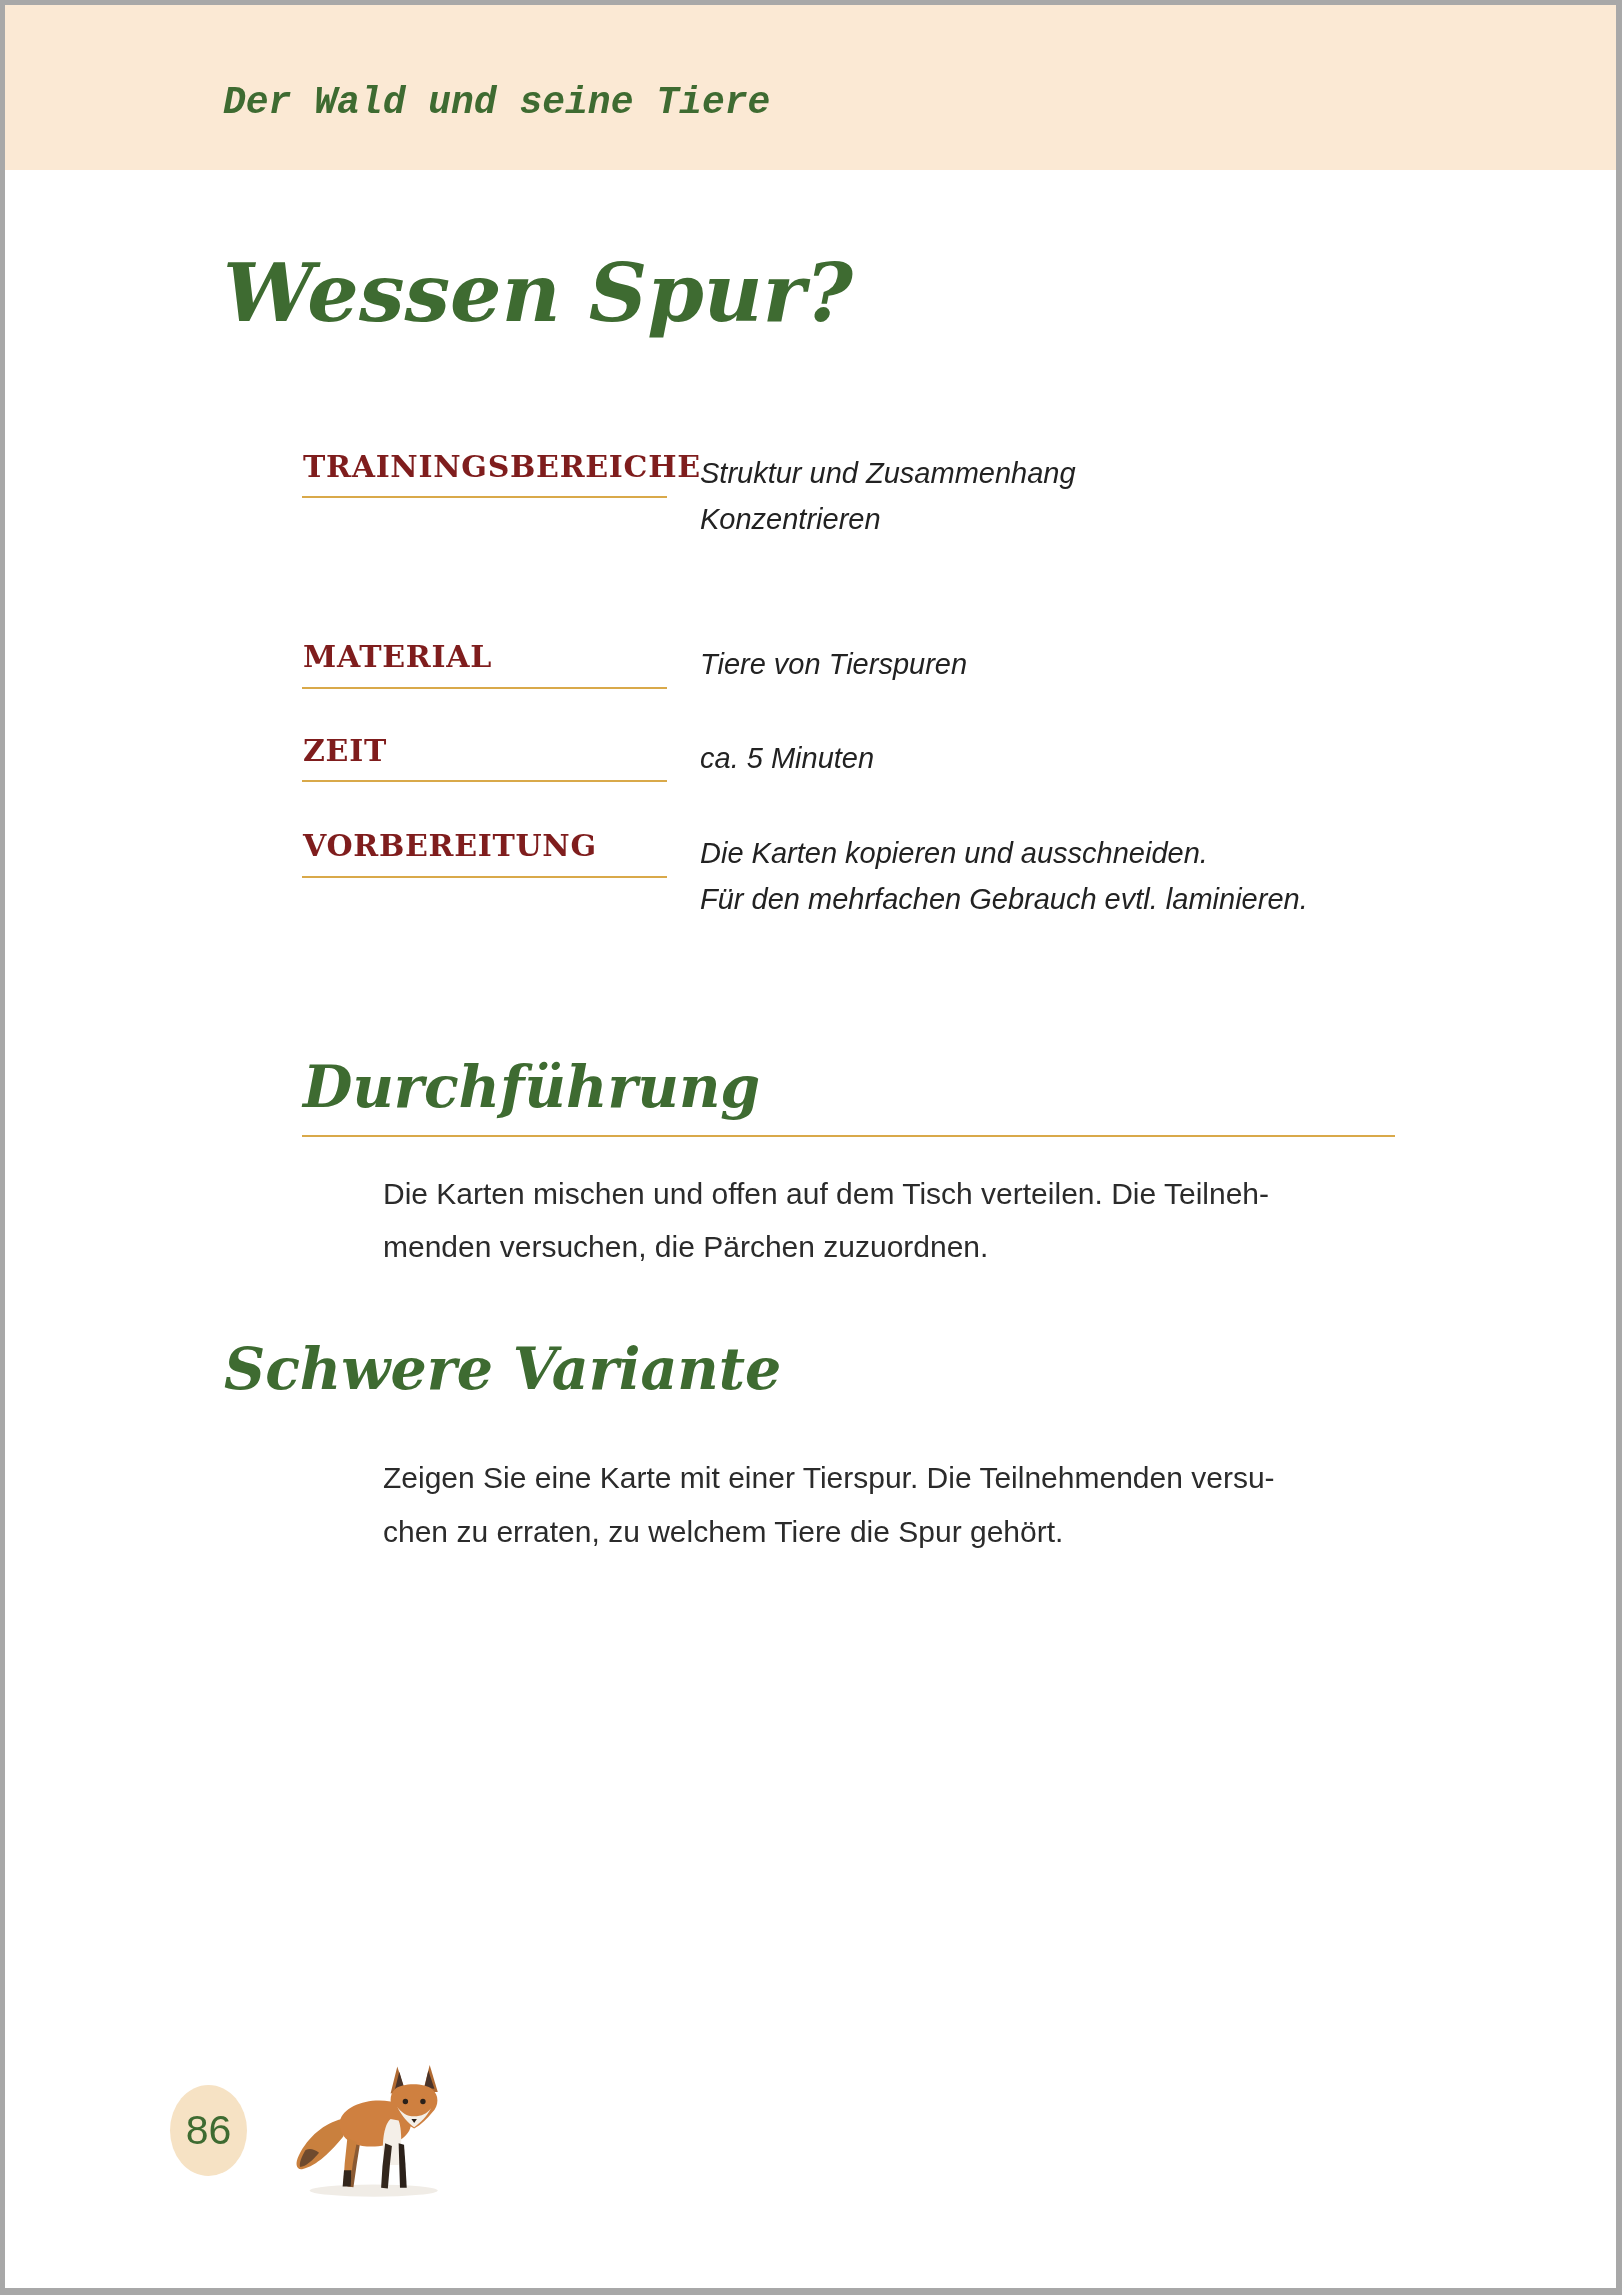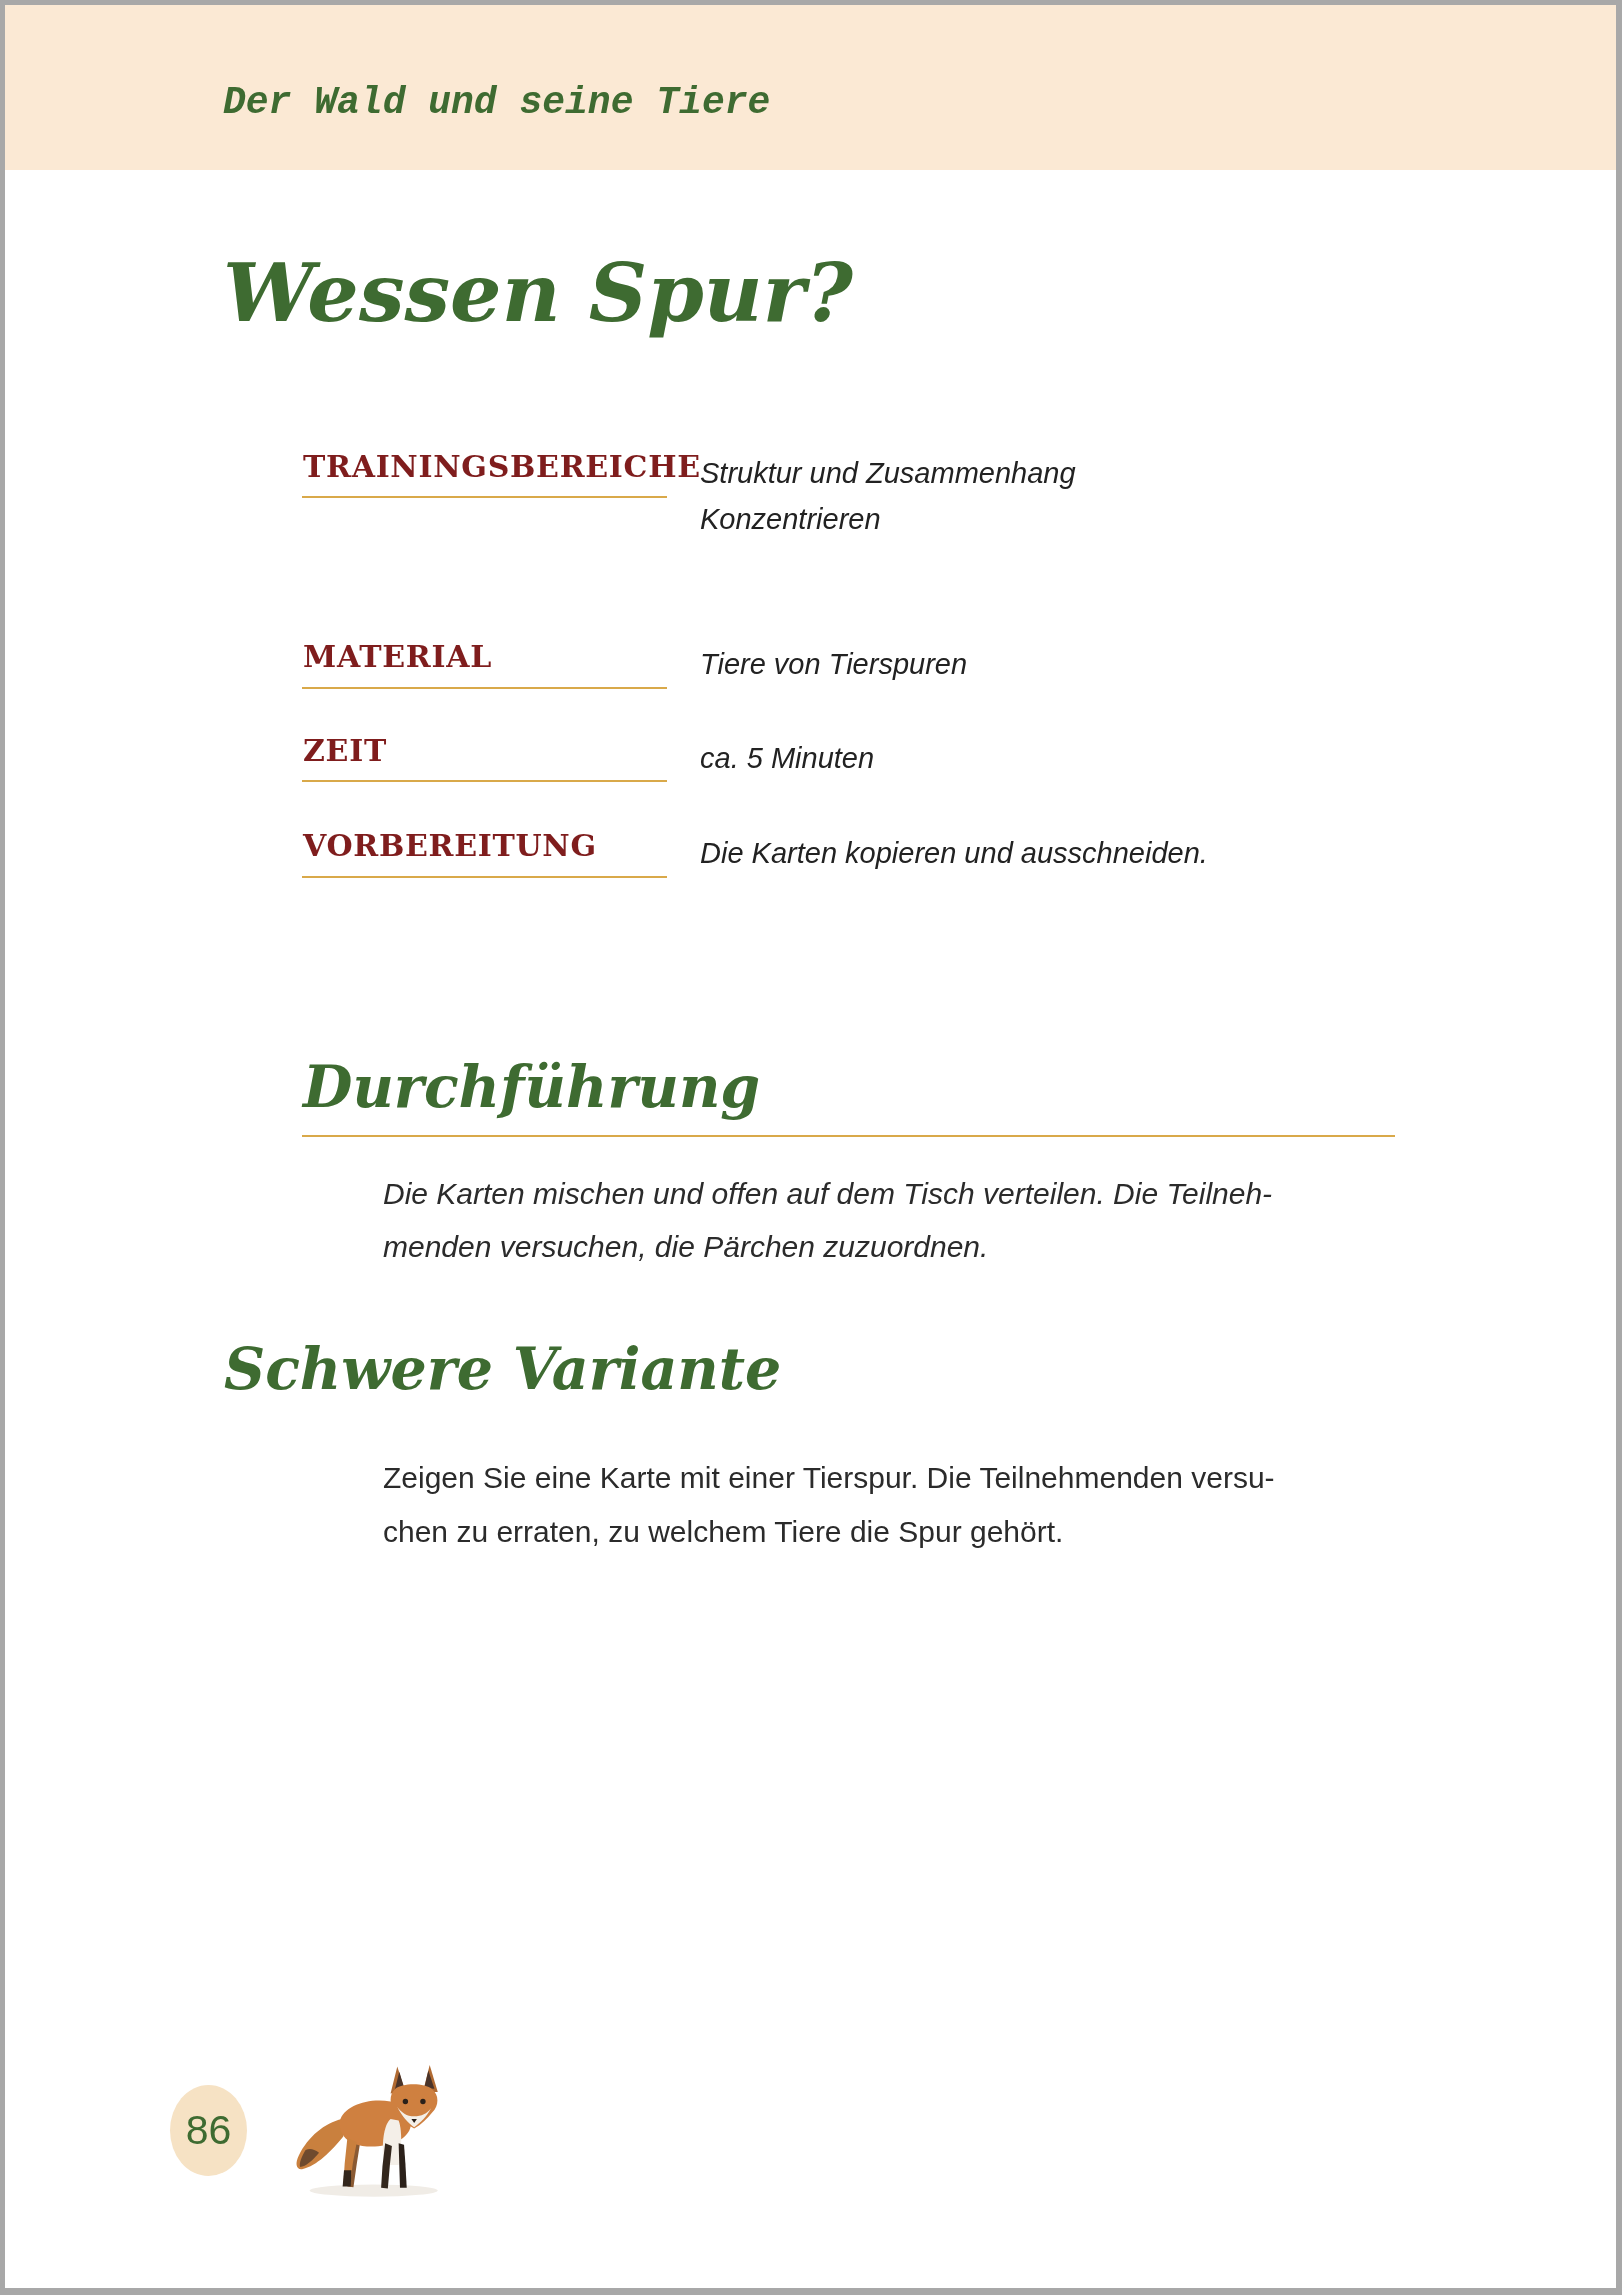--- a/index.html
+++ b/index.html
@@ -48,21 +48,21 @@
     position:absolute;font-size:57px;line-height:1;
   }
   .heading-rule{
     position:absolute;left:302px;width:1093px;height:2px;
     background:#d9a94a;
   }
   .body-text{
     position:absolute;left:383px;
     font-size:30px;color:#2b2b2b;white-space:nowrap;
   }
-  .body-1{top:1167px;line-height:53px;font-style:italic;}
+  .body-1{top:1167px;line-height:53px;}
   .body-2{top:1451px;line-height:54px;}
   .lbl-r1{top:452px;}  .rule-r1{top:496px;}  .val-r1{top:450px;}
   .lbl-r2{top:642px;}  .rule-r2{top:687px;} .val-r2{top:641px;}
   .lbl-r3{top:736px;} .rule-r3{top:780px;} .val-r3{top:735px;}
   .lbl-r4{top:831px;} .rule-r4{top:876px;} .val-r4{top:830px;}
   .head-s1{left:303px;top:1058px;}
   .rule-s1{top:1135px;}
   .head-s2{left:224px;top:1340px;}
   .page-badge{
     position:absolute;left:170px;top:2085px;width:77px;height:91px;
@@ -102,20 +102,21 @@
 <div class="info-label lbl-r3">ZEIT</div>
 <div class="gold-rule rule-r3"></div>
 <div class="info-values val-r3">
   <div>ca. 5 Minuten</div>
 </div>
 
 <div class="info-label lbl-r4">VORBEREITUNG</div>
 <div class="gold-rule rule-r4"></div>
 <div class="info-values val-r4">
   <div>Die Karten kopieren und ausschneiden.</div>
+  <div>Für den mehrfachen Gebrauch evtl. laminieren.</div>
 </div>
 
 <div class="script section-heading head-s1">Durchführung</div>
 <div class="heading-rule rule-s1"></div>
 <div class="body-text body-1">
   <div>Die Karten mischen und offen auf dem Tisch verteilen. Die Teilneh-</div>
   <div>menden versuchen, die Pärchen zuzuordnen.</div>
 </div>
 
 <div class="script section-heading head-s2">Schwere Variante</div>

